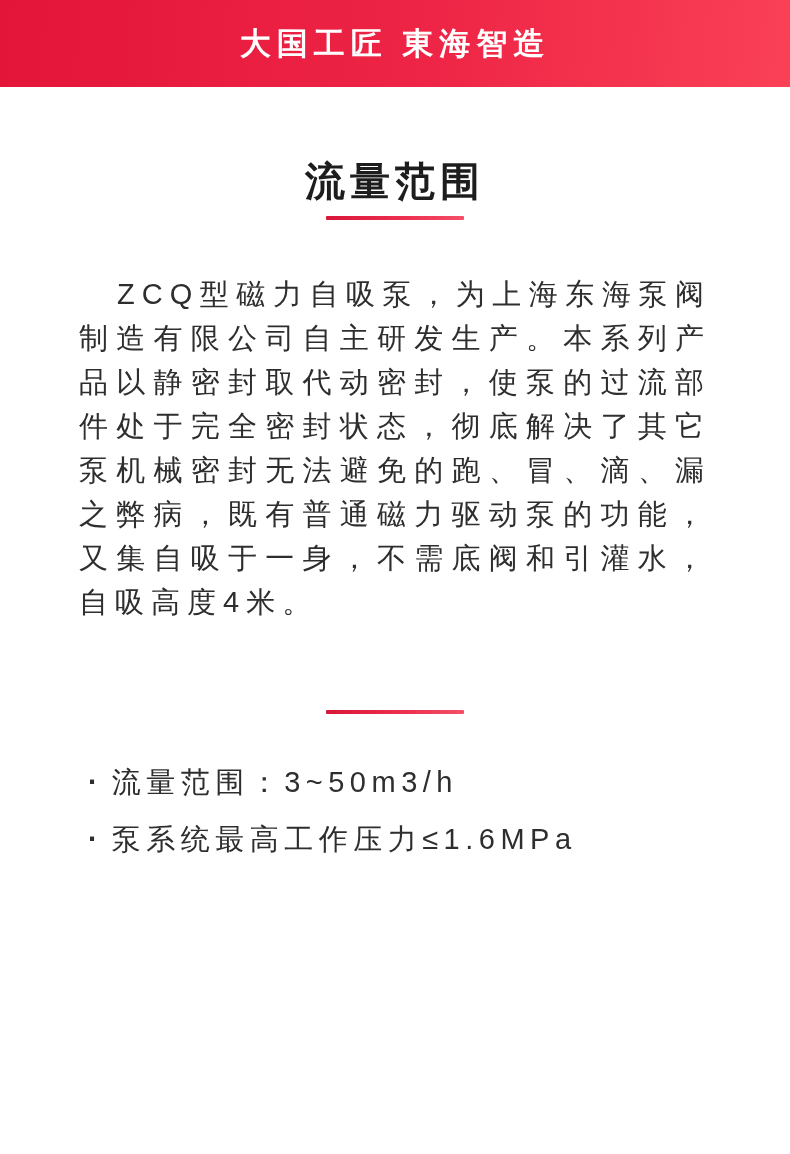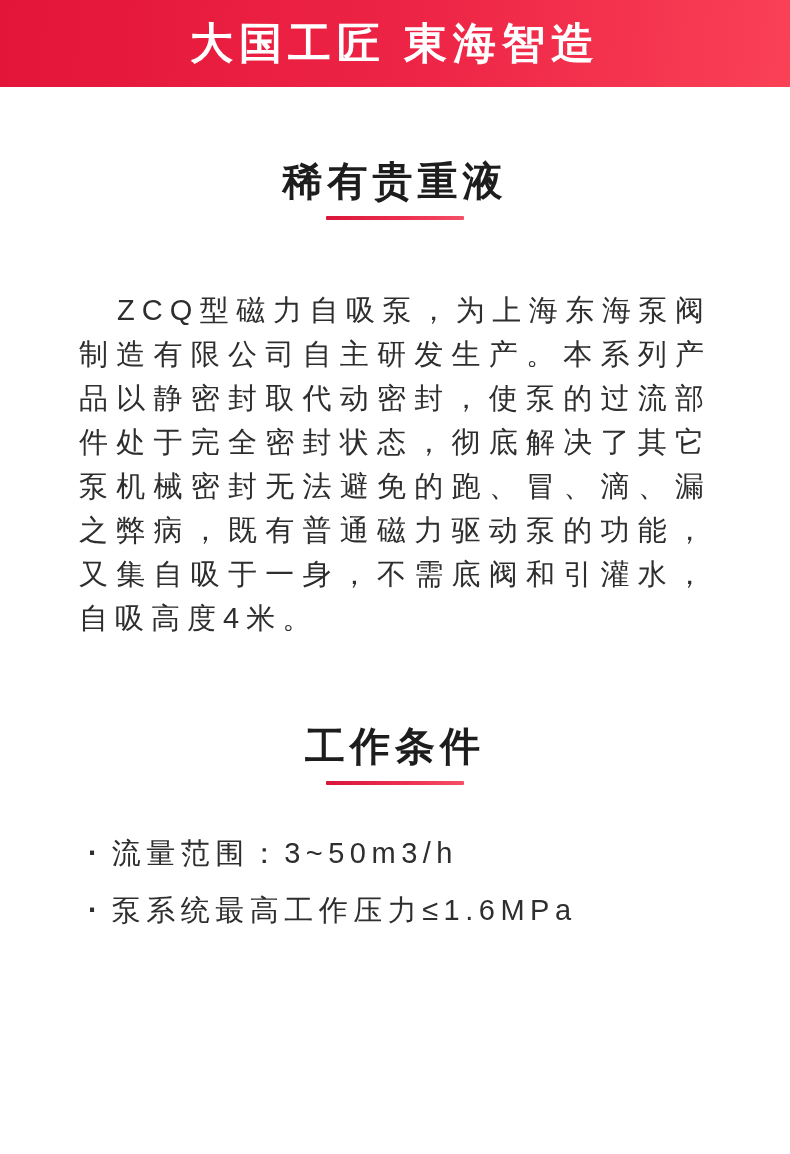--- a/index.html
+++ b/index.html
@@ -23,21 +23,21 @@
     width: 790px;
     height: 87px;
     background: linear-gradient(96deg, #e31539 0%, #ee2546 55%, #fa4156 100%);
     display: flex;
     align-items: center;
     justify-content: center;
   }
   .banner-title {
     margin: 0;
     color: #ffffff;
-    font-size: 43px;
+    font-size: 31px;
     font-weight: bold;
     letter-spacing: 6px;
     line-height: 1;
     white-space: nowrap;
   }
   
   .sec-head {
     text-align: center;
   }
   .sec-title {
@@ -58,21 +58,21 @@
   }
   .overview-head {
     margin-top: 74px;
   }
   .conditions-head {
     margin-top: 86px;
   }
   
   .overview-paragraph {
     width: 632px;
-    margin: 68px auto 0 auto;
+    margin: 52px auto 0 auto;
     font-size: 29px;
     line-height: 44px;
     letter-spacing: 7px;
     color: #2e2e2e;
     text-align: justify;
     text-justify: inter-character;
     text-indent: 38px;
   }
   
   .conditions-list {
@@ -99,29 +99,28 @@
 <body>
 
 <div class="page">
 
   <header class="banner">
     <h1 class="banner-title">大国工匠 東海智造</h1>
   </header>
 
   <section>
     <div class="sec-head overview-head">
-      <h2 class="sec-title">稀有贵重液</h2>
+      <h2 class="sec-title">流量范围</h2>
       <div class="sec-underline"></div>
     </div>
     <p class="overview-paragraph">ZCQ型磁力自吸泵，为上海东海泵阀制造有限公司自主研发生产。本系列产品以静密封取代动密封，使泵的过流部件处于完全密封状态，彻底解决了其它泵机械密封无法避免的跑、冒、滴、漏之弊病，既有普通磁力驱动泵的功能，又集自吸于一身，不需底阀和引灌水，自吸高度4米。</p>
   </section>
 
   <section>
     <div class="sec-head conditions-head">
-      <h2 class="sec-title">工作条件</h2>
       <div class="sec-underline"></div>
     </div>
 
     <div class="conditions-list">
       <p class="bullet">
         <span class="dot">·</span><span class="bullet-text">流量范围：3~50m3/h</span>
       </p>
       <p class="bullet">
         <span class="dot">·</span><span class="bullet-text">泵系统最高工作压力≤1.6MPa</span>
       </p>

